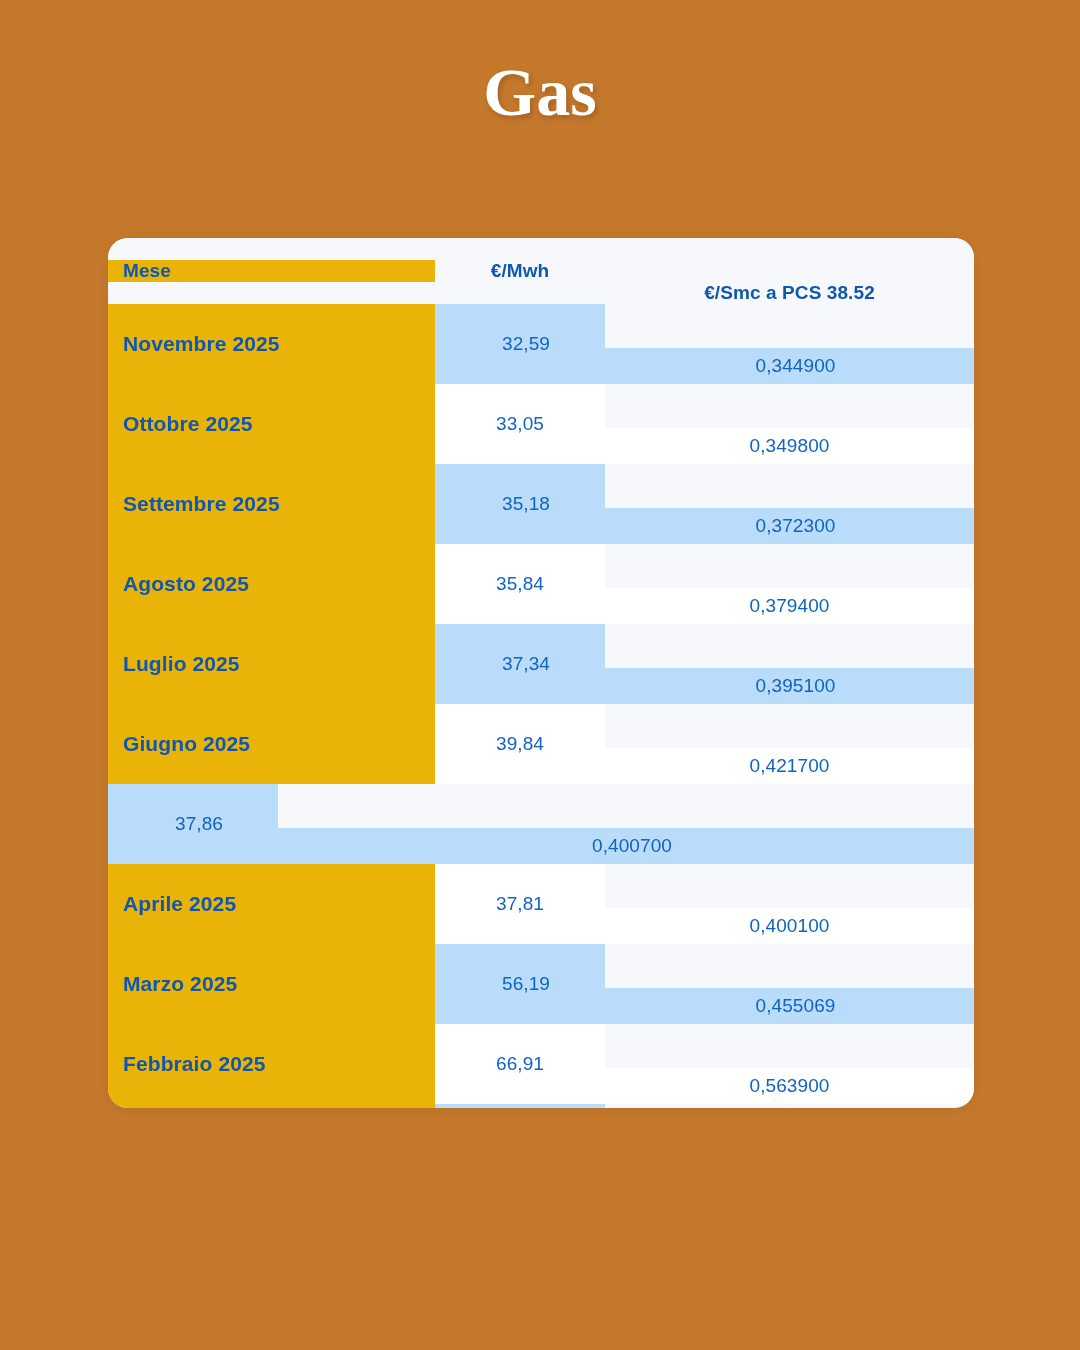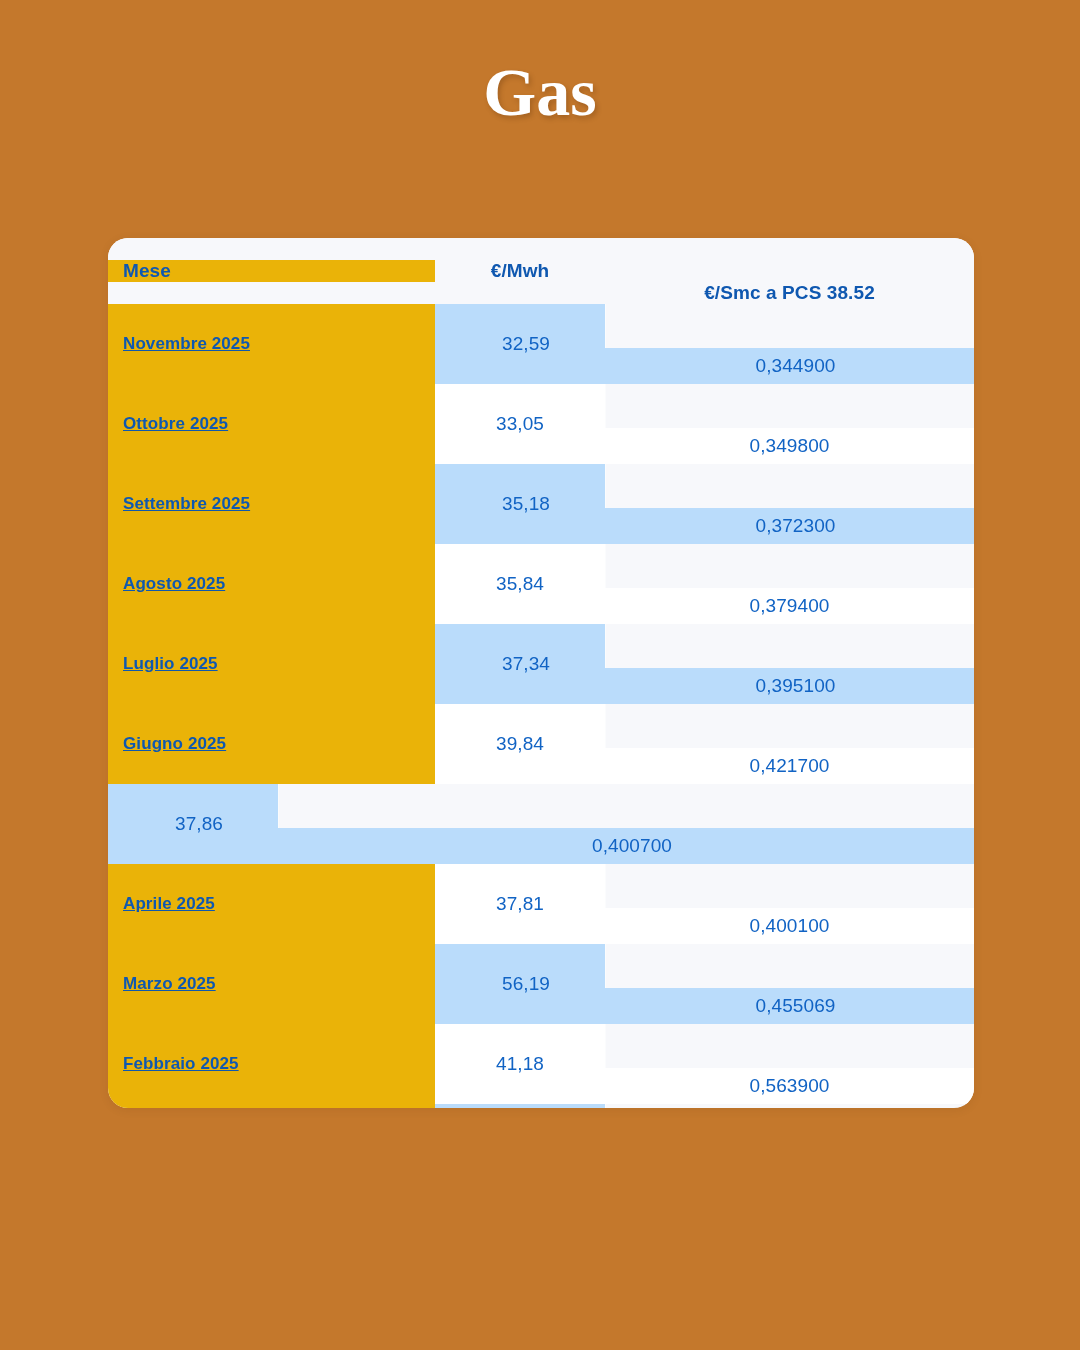--- a/index.html
+++ b/index.html
@@ -115,25 +115,24 @@
 
   
   .h-label {
     font-size: 19px;
     font-weight: bold;
     color: #0f58b0;
     letter-spacing: 0.1px;
   }
 
   .month-label {
-    font-size: 17px;
+    font-size: 21px;
     font-weight: bold;
     color: #0f58b0;
     letter-spacing: 0.1px;
-    text-decoration: underline;
   }
 
   .val-text {
     font-size: 19px;
     font-weight: normal;
     color: #1163c4;
     letter-spacing: 0.1px;
   }
 
   
@@ -256,21 +255,21 @@
           </div>
           <div class="c-smc">
             <span class="val-text">0,455069</span>
           </div>
         </div>
         <div class="row">
           <div class="c-month">
             <span class="month-label">Febbraio 2025</span>
           </div>
           <div class="c-val">
-            <span class="val-text">41,18</span>
+            <span class="val-text">66,91</span>
           </div>
           <div class="c-smc">
             <span class="val-text">0,563900</span>
           </div>
         </div>
         <div class="row striped clipped">
           <div class="c-month">
             <span class="month-label"></span>
           </div>
           <div class="c-val">

